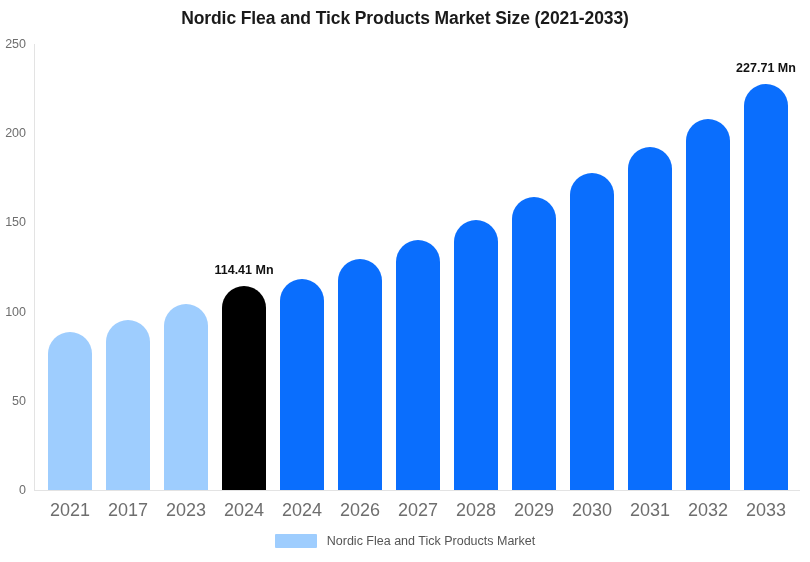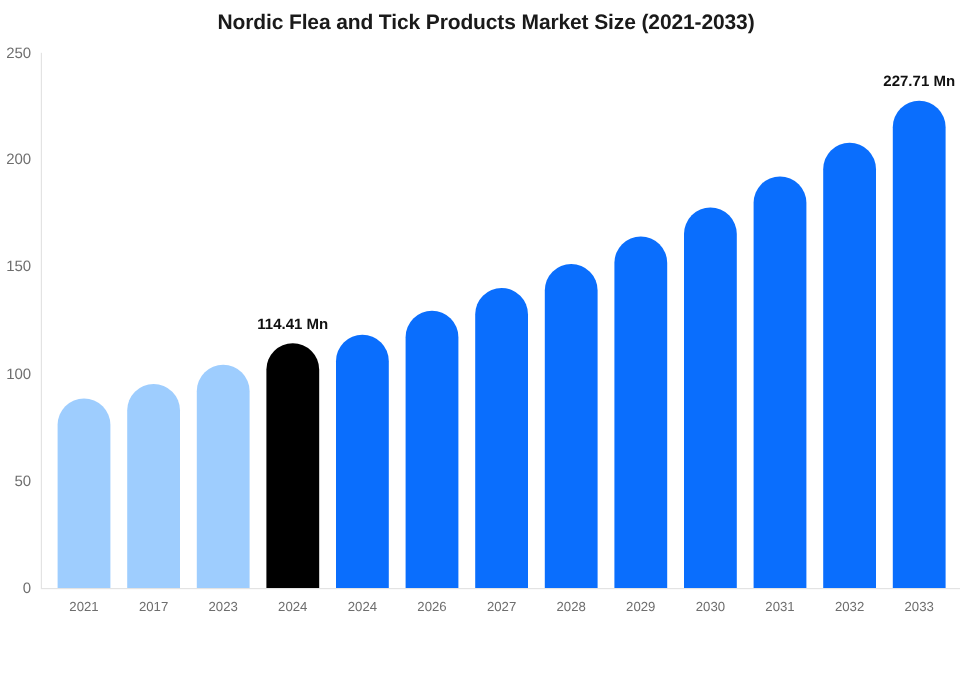--- a/index.html
+++ b/index.html
@@ -101,21 +101,21 @@
     font-weight: bold;
     color: #111111;
   }
 
   
   .x-tick {
     position: absolute;
     top: 500px;
     width: 44px;
     text-align: center;
-    font-size: 11px;
+    font-size: 18px;
     color: #6e6e6e;
   }
 
   
   .legend {
     position: absolute;
     left: 0;
     top: 534px;
     width: 810px;
     display: flex;
@@ -209,14 +209,20 @@
       <div class="x-tick" style="left: 338px; width: 44px;">2026</div>
       <div class="x-tick" style="left: 396px; width: 44px;">2027</div>
       <div class="x-tick" style="left: 454px; width: 44px;">2028</div>
       <div class="x-tick" style="left: 512px; width: 44px;">2029</div>
       <div class="x-tick" style="left: 570px; width: 44px;">2030</div>
       <div class="x-tick" style="left: 628px; width: 44px;">2031</div>
       <div class="x-tick" style="left: 686px; width: 44px;">2032</div>
       <div class="x-tick" style="left: 744px; width: 44px;">2033</div>
     </div>
 
+  <div class="legend">
+    <div class="legend-item">
+      <span class="legend-swatch" id="legend-swatch" style="background: rgb(158, 205, 254);"></span>
+      <span class="legend-text">Nordic Flea and Tick Products Market</span>
+    </div>
+  </div>
 
 </div>
 
 </body></html>

